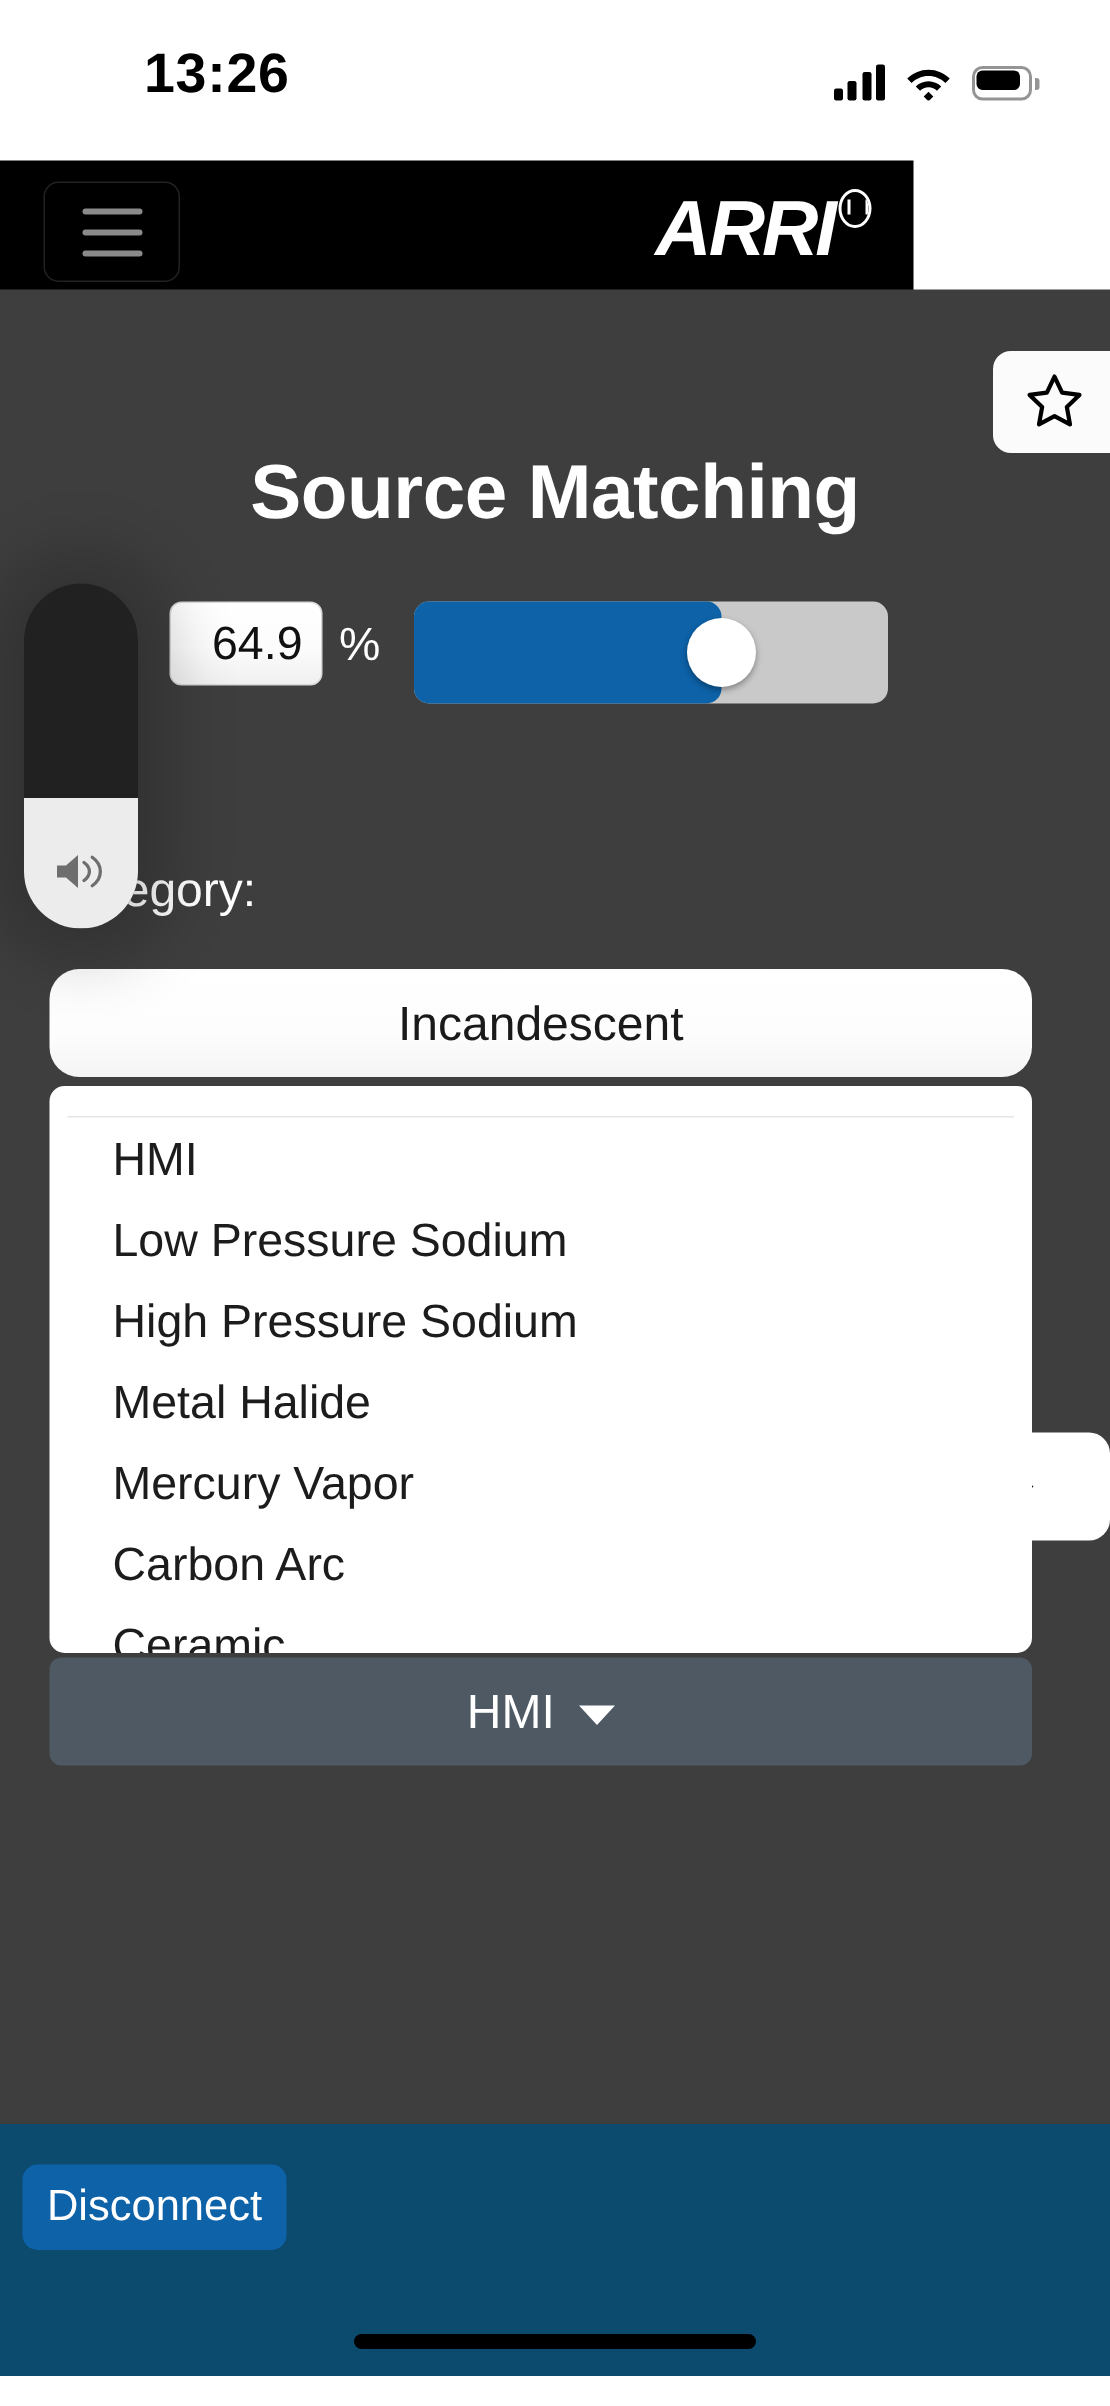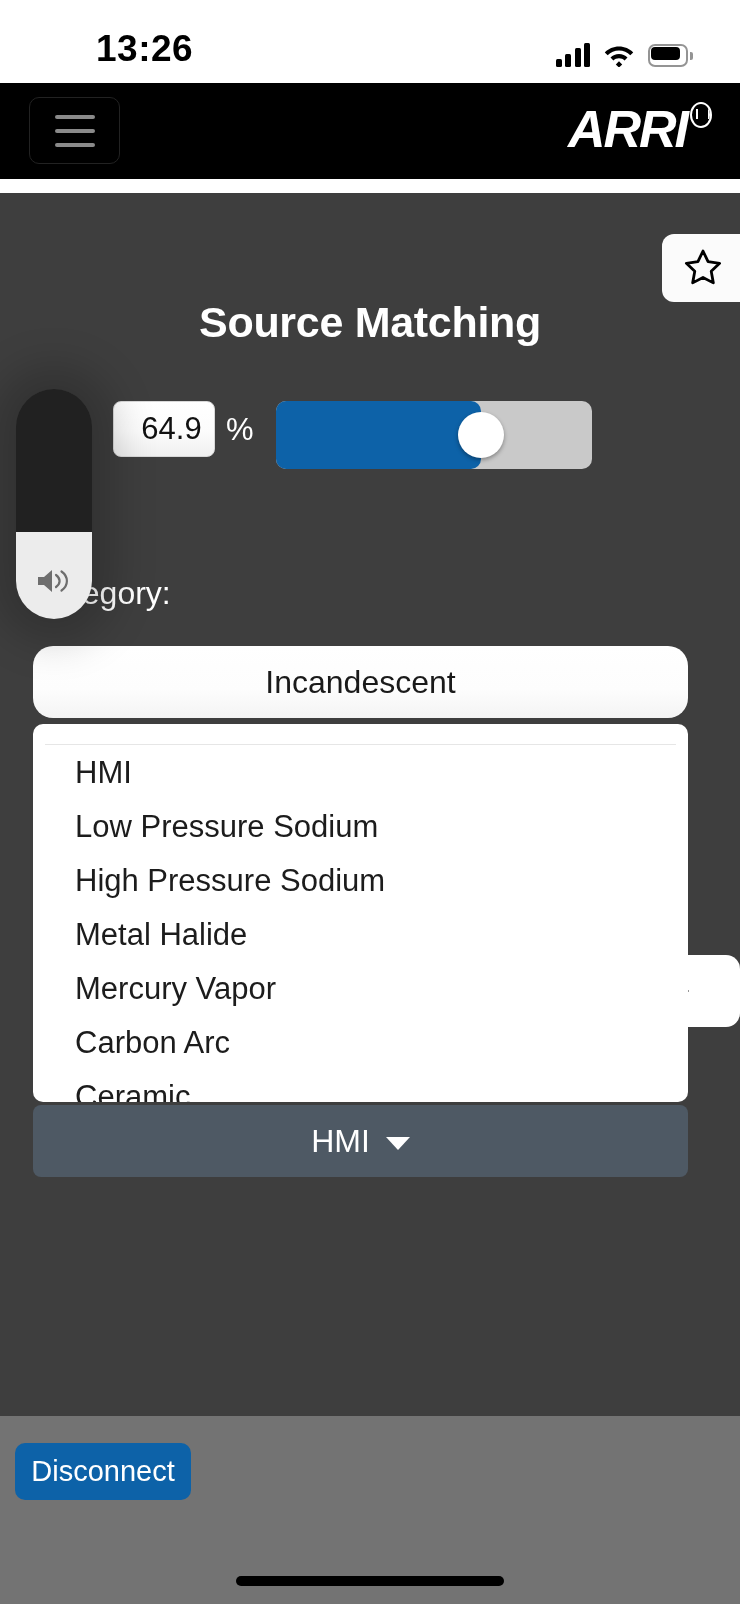--- a/index.html
+++ b/index.html
@@ -86,22 +86,22 @@
     position: absolute;
     left: 41.5px; top: 8px;
     width: 3px; height: 8px;
     background: rgba(0,0,0,0.42);
     border-radius: 0 2px 2px 0;
   }
 
   
   .app-header {
     position: absolute;
-    top: 83px; left: 0;
-    width: 740px;
+    top: 107px; left: 0;
+    width: 609px;
     height: 96px;
     background: #000000;
   }
   .hamburger {
     position: absolute;
     left: 29px; top: 14px;
     width: 91px; height: 67px;
     border: 1px solid #222;
     border-radius: 10px;
     display: flex;
@@ -171,21 +171,21 @@
     align-items: center;
     justify-content: center;
   }
   .favorite-btn svg { width: 42px; height: 42px; margin-right: 14px; }
 
   .page-title {
     position: absolute;
     top: 105px;
     width: 740px;
     text-align: center;
-    font-size: 43px;
+    font-size: 51px;
     font-weight: bold;
     color: #ffffff;
     letter-spacing: -0.3px;
   }
 
   
   .slider-row {
     position: absolute;
     top: 208px;
     left: 0;
@@ -378,22 +378,22 @@
     align-items: center;
     justify-content: center;
   }
   .volume-speaker svg { width: 40px; height: 32px; }
 
   
   .bottom-bar {
     position: absolute;
     top: 1416px; left: 0;
     width: 740px;
-    height: 188px;
-    background: #737373;
+    height: 168px;
+    background: #0c4a6e;
   }
   .disconnect-btn {
     position: absolute;
     left: 15px; top: 27px;
     width: 176px; height: 57px;
     background: #0d62a8;
     border-radius: 10px;
     display: flex;
     align-items: center;
     justify-content: center;

